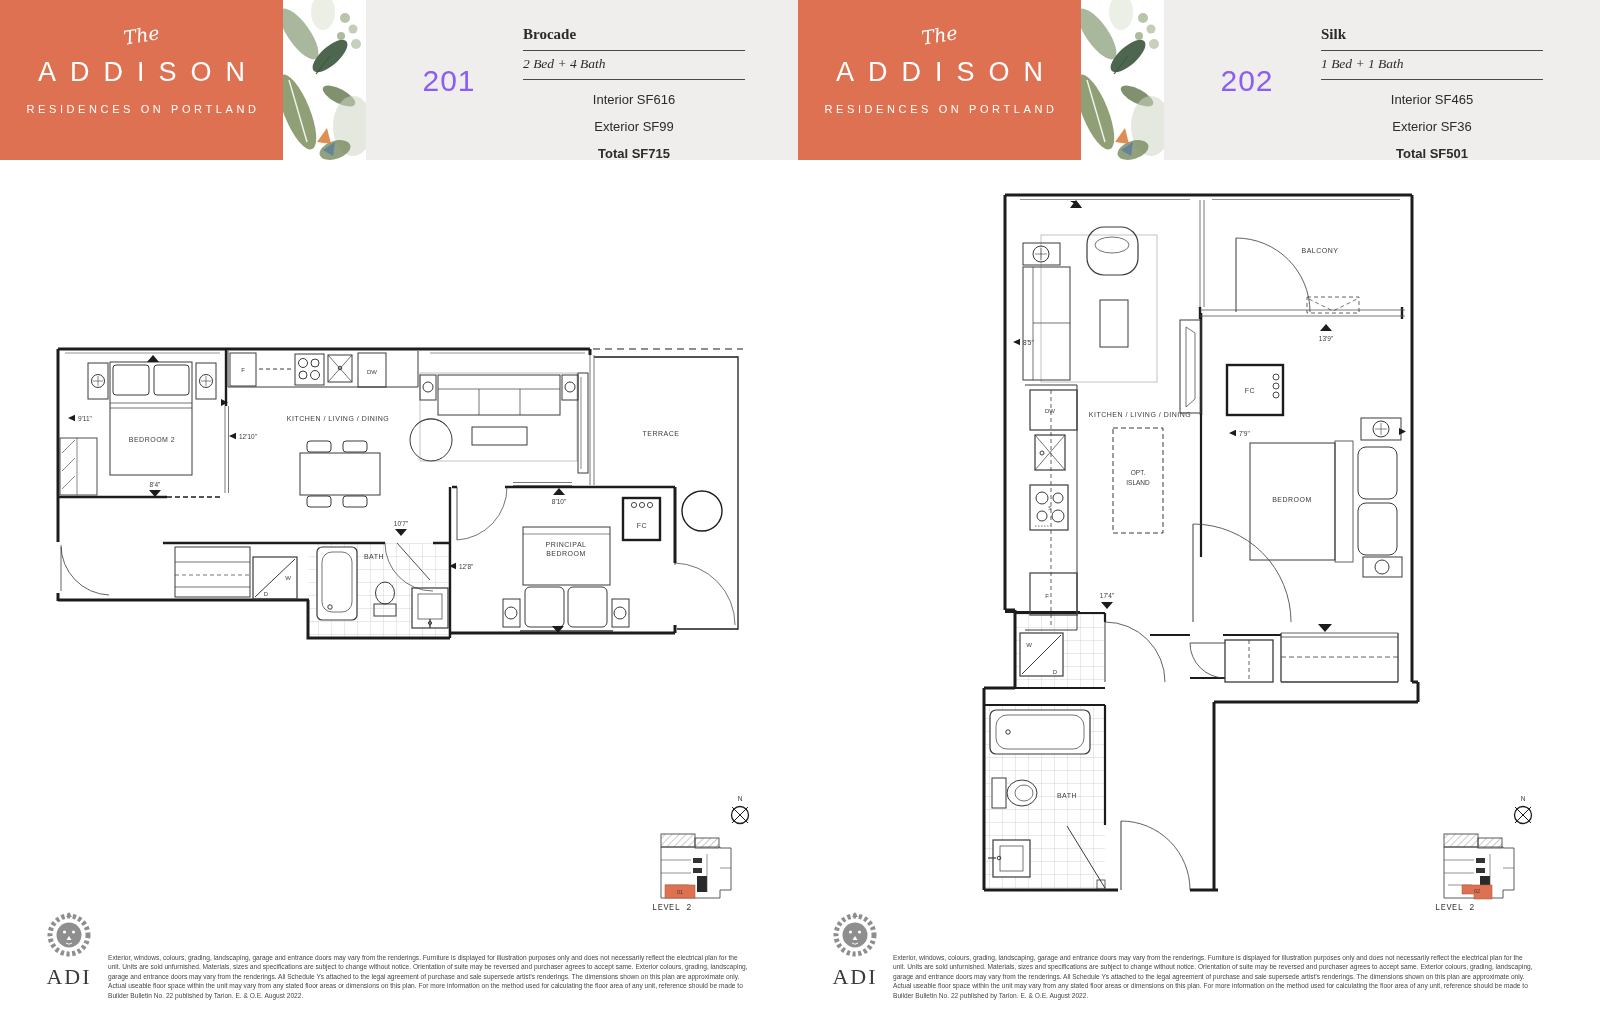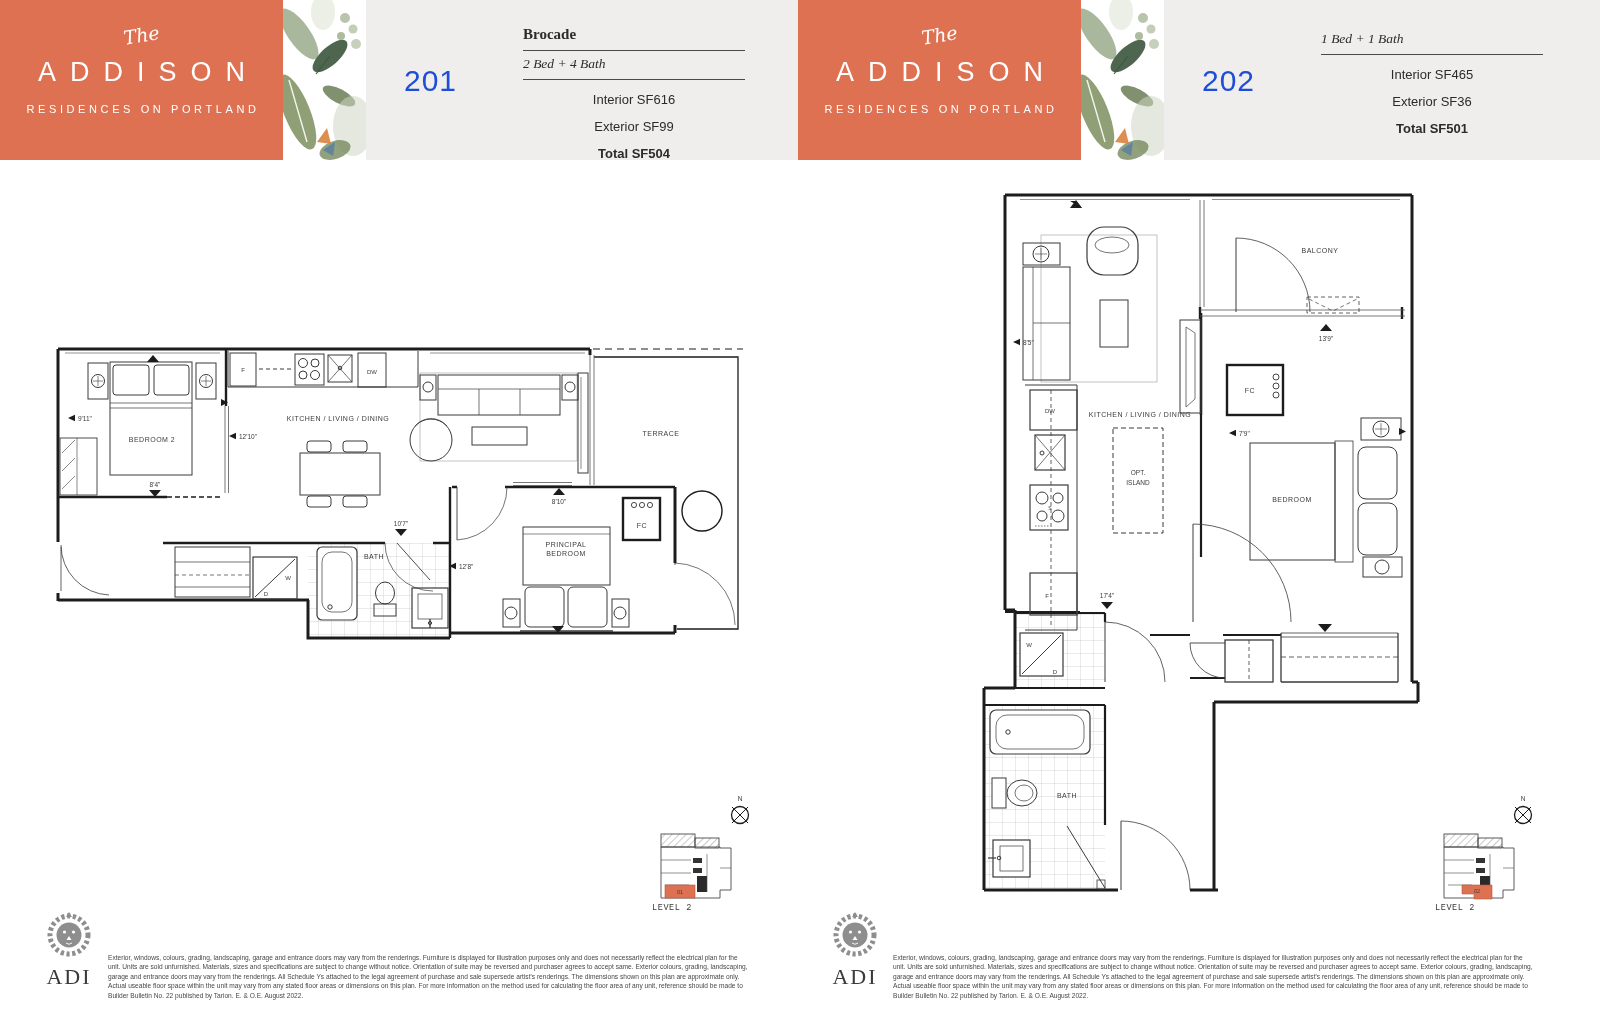--- a/index.html
+++ b/index.html
@@ -9,22 +9,22 @@
   .header{position:absolute;top:0;height:160px;background:#efeeec;}
   .h-left{left:0;width:798px;}
   .h-right{left:798px;width:802px;}
   .logo-block{position:absolute;left:0;top:0;width:283px;height:160px;background:#dd7152;
               color:#ffffff;text-align:center;}
   .logo-the{font-family:"DejaVu Serif",serif;font-style:italic;font-size:19px;
             margin-top:24px;transform:rotate(-9deg);}
   .logo-name{font-size:27px;letter-spacing:14px;margin-top:11px;padding-left:14px;font-weight:400;}
   .logo-tag{font-size:11px;letter-spacing:3.6px;margin-top:15px;padding-left:3px;}
   .floral{position:absolute;left:283px;top:0;width:83px;height:160px;background:#ffffff;overflow:hidden;}
-  .unit-num{position:absolute;left:404px;top:64px;width:90px;font-size:30px;color:#1d4ed8;
-            letter-spacing:1px;}
+  .unit-num{position:absolute;left:404px;top:64px;width:90px;font-size:30px;color:#8b5cf6;
+            letter-spacing:1px;text-align:center;}
   .info-table{position:absolute;left:523px;top:26px;width:222px;color:#2b2b2b;}
   .t-name{font-family:"Liberation Serif",serif;font-weight:bold;font-size:15px;
           padding-bottom:7px;border-bottom:1.2px solid #4a4a4a;}
   .t-config{font-family:"Liberation Serif",serif;font-style:italic;font-size:13.5px;
             padding:5px 0 7px 0;border-bottom:1.2px solid #4a4a4a;}
   .t-row{display:flex;justify-content:center;font-size:13px;margin-top:12px;}
   .t-row.total{font-weight:bold;}
   
   svg text{font-family:"Liberation Sans",sans-serif;fill:#3a3a3a;}
   .abs{position:absolute;}
@@ -70,21 +70,21 @@
       <div class="t-row">
         <span>Interior SF</span>
         <span>616</span>
       </div>
       <div class="t-row">
         <span>Exterior SF</span>
         <span>99</span>
       </div>
       <div class="t-row total">
         <span>Total SF</span>
-        <span>504</span>
+        <span>715</span>
       </div>
     </div>
   </div>
 
   <div class="header h-right">
     <div class="logo-block">
       <div class="logo-the">The</div>
       <div class="logo-name">ADDISON</div>
       <div class="logo-tag">RESIDENCES ON PORTLAND</div>
     </div>
@@ -102,20 +102,21 @@
         <ellipse cx="56" cy="96" rx="18" ry="7" fill="#6b7c55" opacity="0.85" transform="rotate(28 56 96)"></ellipse>
         <ellipse cx="70" cy="126" rx="20" ry="30" fill="#cdd6c2" opacity="0.55"></ellipse>
         <ellipse cx="52" cy="150" rx="16" ry="9" fill="#768a5e" opacity="0.8" transform="rotate(-18 52 150)"></ellipse>
         <path d="M34 142 L44 128 L48 144 Z" fill="#d9823f" opacity="0.9"></path>
         <path d="M40 150 L52 142 L50 156 Z" fill="#5b7fa0" opacity="0.85"></path>
         <ellipse cx="40" cy="12" rx="12" ry="18" fill="#dfe5d6" opacity="0.6"></ellipse>
       </svg>
     </div>
     <div class="unit-num">202</div>
     <div class="info-table">
+      <div class="t-name">Silk</div>
       <div class="t-config">1 Bed + 1 Bath</div>
       <div class="t-row">
         <span>Interior SF</span>
         <span>465</span>
       </div>
       <div class="t-row">
         <span>Exterior SF</span>
         <span>36</span>
       </div>
       <div class="t-row total">

